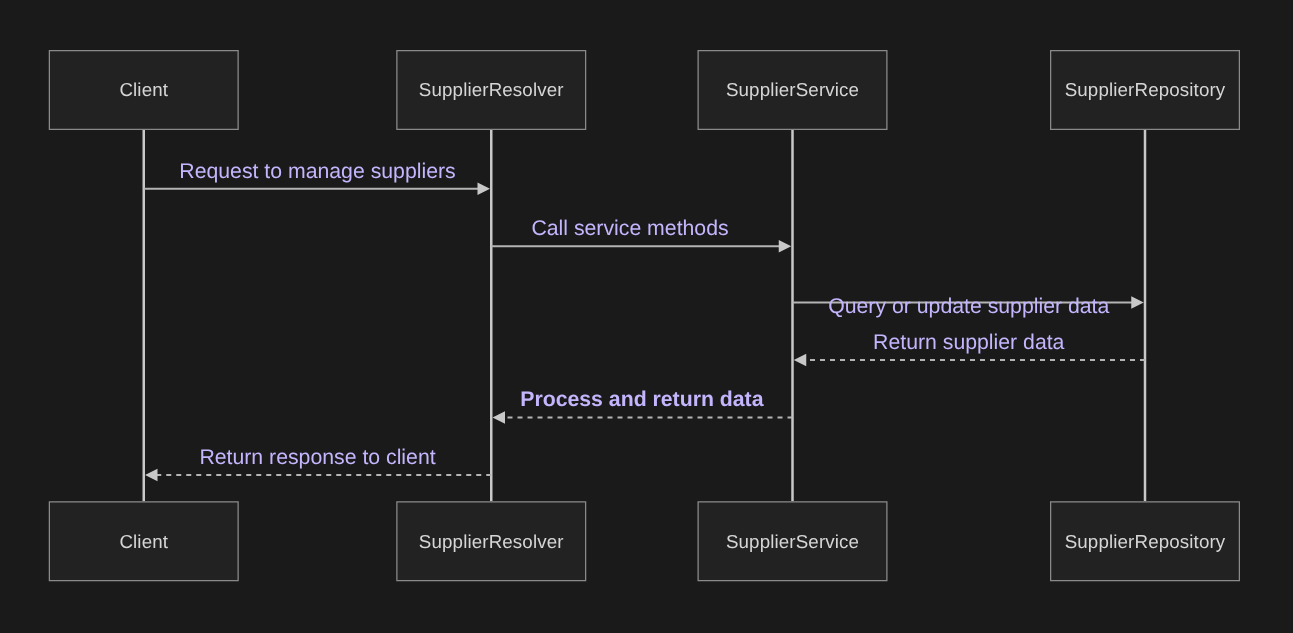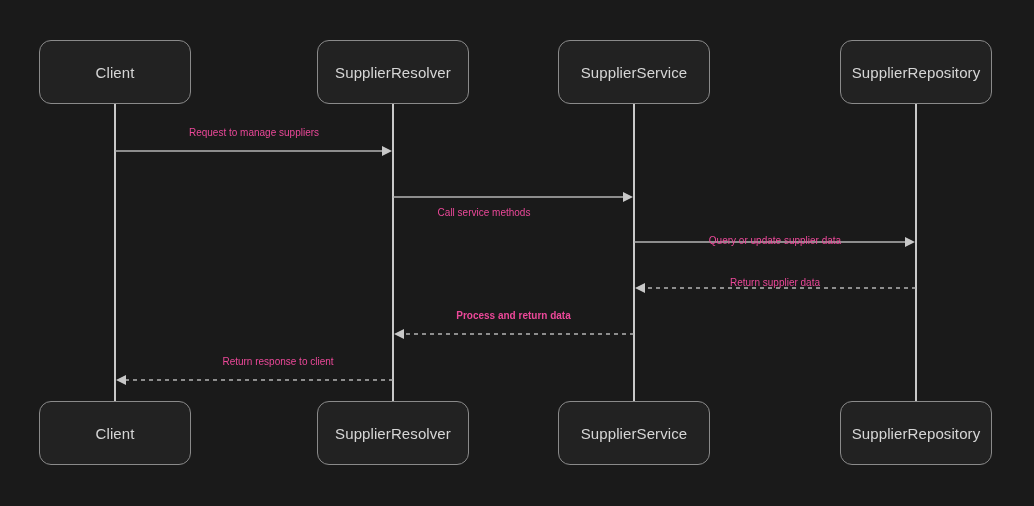--- a/index.html
+++ b/index.html
@@ -18,36 +18,36 @@
     width: 1034px;
     height: 506px;
   }
   .participant-box {
     position: absolute;
     box-sizing: border-box;
     width: 152px;
     height: 64px;
     background: #222222;
     border: 1px solid #8a8a8a;
-    border-radius: 12px;
+    border-radius: 0;
     display: flex;
     align-items: center;
     justify-content: center;
   }
   .participant-label {
     color: #d6d6d6;
     font-size: 15px;
     line-height: 1;
     white-space: nowrap;
     letter-spacing: 0.1px;
   }
   .msg-label {
     position: absolute;
-    color: #ec4899;
-    font-size: 10px;
+    color: #c4b5fd;
+    font-size: 17px;
     line-height: 1;
     white-space: nowrap;
     transform: translateX(-50%);
   }
   svg.layer {
     position: absolute;
     left: 0;
     top: 0;
     width: 1034px;
     height: 506px;
@@ -123,20 +123,20 @@
       </div>
       <div class="participant-box" style="left: 558px; top: 401px;">
         <span class="participant-label">SupplierService</span>
       </div>
       <div class="participant-box" style="left: 840px; top: 401px;">
         <span class="participant-label">SupplierRepository</span>
       </div>
     </div>
   <div id="labels">
       <div class="msg-label" style="left: 254px; top: 128px;">Request to manage suppliers</div>
-      <div class="msg-label" style="left: 484px; top: 174px; margin-top: 34px;">Call service methods</div>
+      <div class="msg-label" style="left: 504px; top: 174px;">Call service methods</div>
       <div class="msg-label" style="left: 775px; top: 236px;">Query or update supplier data</div>
-      <div class="msg-label" style="left: 775px; top: 278px;">Return supplier data</div>
+      <div class="msg-label" style="left: 775px; top: 265px;">Return supplier data</div>
       <div class="msg-label" style="left: 513.5px; top: 311px; font-weight: bold;">Process and return data</div>
-      <div class="msg-label" style="left: 254px; top: 357px; margin-left: 24px;">Return response to client</div>
+      <div class="msg-label" style="left: 254px; top: 357px;">Return response to client</div>
     </div>
 
 </div>
 
 </body></html>

